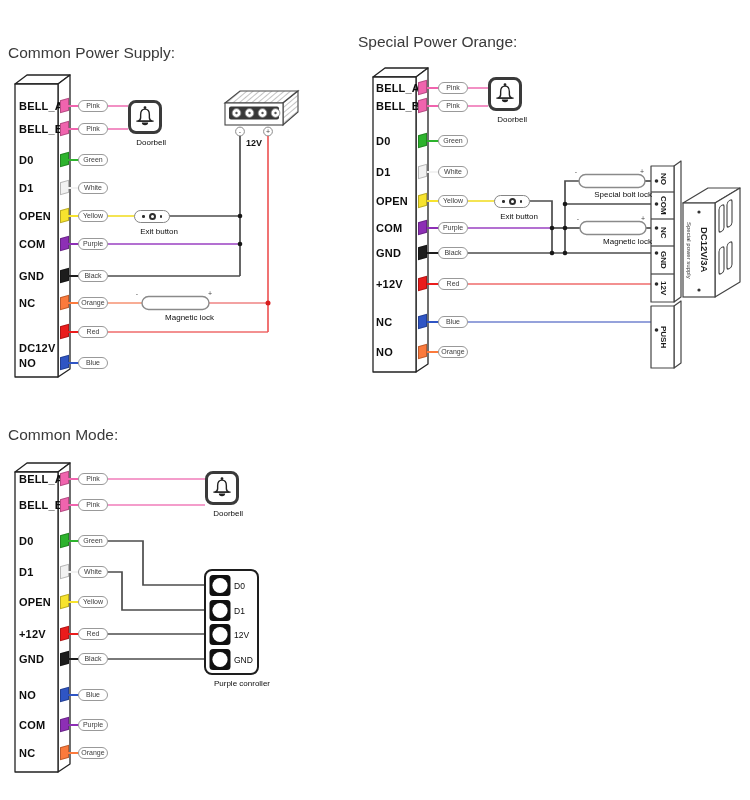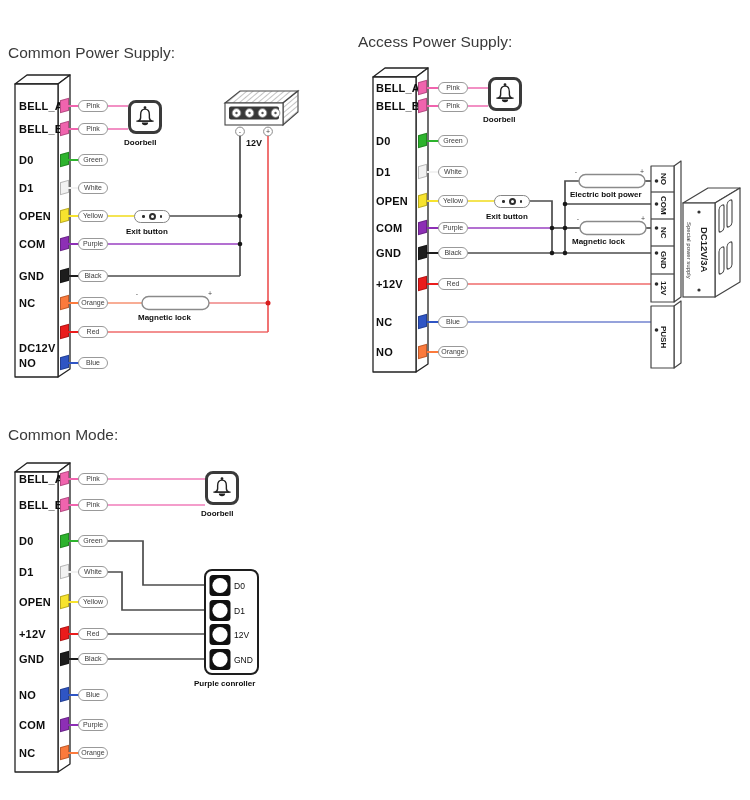--- a/index.html
+++ b/index.html
@@ -4,21 +4,21 @@
 <style>
   *{margin:0;padding:0;box-sizing:border-box}
   html,body{width:750px;height:800px}
   body{position:relative;background:#fff;font-family:"Liberation Sans",sans-serif;overflow:hidden}
   #wires{position:absolute;left:0;top:0}
   .hdr{position:absolute;font-size:15.5px;color:#3a3a3a}
   .pl{position:absolute;font-size:11px;font-weight:700;color:#0d0d0d;letter-spacing:.2px;white-space:nowrap}
   .sw{position:absolute;width:9px;height:13px;transform:skewY(-16deg);border:1px solid rgba(0,0,0,.25)}
   .stub{position:absolute;height:2px}
   .pill{position:absolute;width:30px;height:12px;border:1px solid #999;border-radius:7px;background:#fff;font-size:7px;color:#3c3c3c;text-align:center;line-height:10px}
-  .dev{position:absolute;font-size:8px;font-weight:700;color:#0d0d0d;text-align:left}
+  .dev{position:absolute;font-size:8px;font-weight:400;color:#0d0d0d;text-align:right}
   .vlab{position:absolute;writing-mode:vertical-rl;font-size:8px;font-weight:700;color:#1a1a1a;text-align:center}
   .tiny{position:absolute;font-size:7px;color:#444;line-height:8px;width:8px;text-align:center}
   .bell{position:absolute;width:34px;height:34px;border:3px solid #3a3a3a;border-radius:8px;background:#fff;display:flex;align-items:center;justify-content:center}
   .bell svg{width:26px;height:26px}
   .exitbtn{position:absolute;width:36px;height:13px;border:1.5px solid #858585;border-radius:7px;background:#fff;display:flex;align-items:center;justify-content:center;gap:4px}
   .exitbtn .d{width:2.5px;height:2.5px;background:#2e2e2e;border-radius:50%}
   .exitbtn .ring{width:7px;height:7px;border:2px solid #2e2e2e;border-radius:50%}
   .psu12v{position:absolute;font-size:9px;font-weight:700;color:#111;text-align:center}
   .cpin{position:absolute;font-size:8.5px;color:#0d0d0d;white-space:nowrap}
   .dcmodel{position:absolute;writing-mode:vertical-rl;font-size:9.5px;font-weight:700;color:#222;text-align:center}
@@ -236,21 +236,21 @@
 <div class="dev" style="left:126px;top:227px;width:52px">Exit button</div>
 
 <span class="tiny" style="left:133px;top:290px">-</span>
 <span class="tiny" style="left:206px;top:290px">+</span>
 <div class="dev" style="left:138px;top:313px;width:76px">Magnetic lock</div>
 
 <span class="tiny" style="left:236px;top:128px">-</span>
 <span class="tiny" style="left:264px;top:128px">+</span>
 <div class="psu12v" style="left:240px;top:138px;width:28px">12V</div>
 
-<div class="hdr" style="left:358px;top:33px">Access Power Supply:</div>
+<div class="hdr" style="left:358px;top:33px">Special Power Orange:</div>
 
 <span class="pl" style="left:376px;top:82px">BELL_A</span>
 <span class="pl" style="left:376px;top:100px">BELL_B</span>
 <span class="pl" style="left:376px;top:135px">D0</span>
 <span class="pl" style="left:376px;top:166px">D1</span>
 <span class="pl" style="left:376px;top:195px">OPEN</span>
 <span class="pl" style="left:376px;top:222px">COM</span>
 <span class="pl" style="left:376px;top:247px">GND</span>
 <span class="pl" style="left:376px;top:278px">+12V</span>
 <span class="pl" style="left:376px;top:316px">NC</span>
@@ -301,21 +301,21 @@
 
 <div class="exitbtn" style="left:494px;top:195px">
   <span class="d"></span>
   <span class="ring"></span>
   <span class="d"></span>
 </div>
 <div class="dev" style="left:486px;top:212px;width:52px">Exit button</div>
 
 <span class="tiny" style="left:572px;top:168px">-</span>
 <span class="tiny" style="left:638px;top:168px">+</span>
-<div class="dev" style="left:570px;top:190px;width:82px">Electric bolt power</div>
+<div class="dev" style="left:570px;top:190px;width:82px">Special bolt lock</div>
 
 <span class="tiny" style="left:574px;top:215px">-</span>
 <span class="tiny" style="left:639px;top:215px">+</span>
 <div class="dev" style="left:572px;top:237px;width:80px">Magnetic lock</div>
 
 <span class="vlab" style="left:659px;top:166px;height:26px">NO</span>
 <span class="vlab" style="left:659px;top:192px;height:27px">COM</span>
 <span class="vlab" style="left:659px;top:219px;height:27px">NC</span>
 <span class="vlab" style="left:659px;top:246px;height:28px">GND</span>
 <span class="vlab" style="left:659px;top:274px;height:28px">12V</span>

